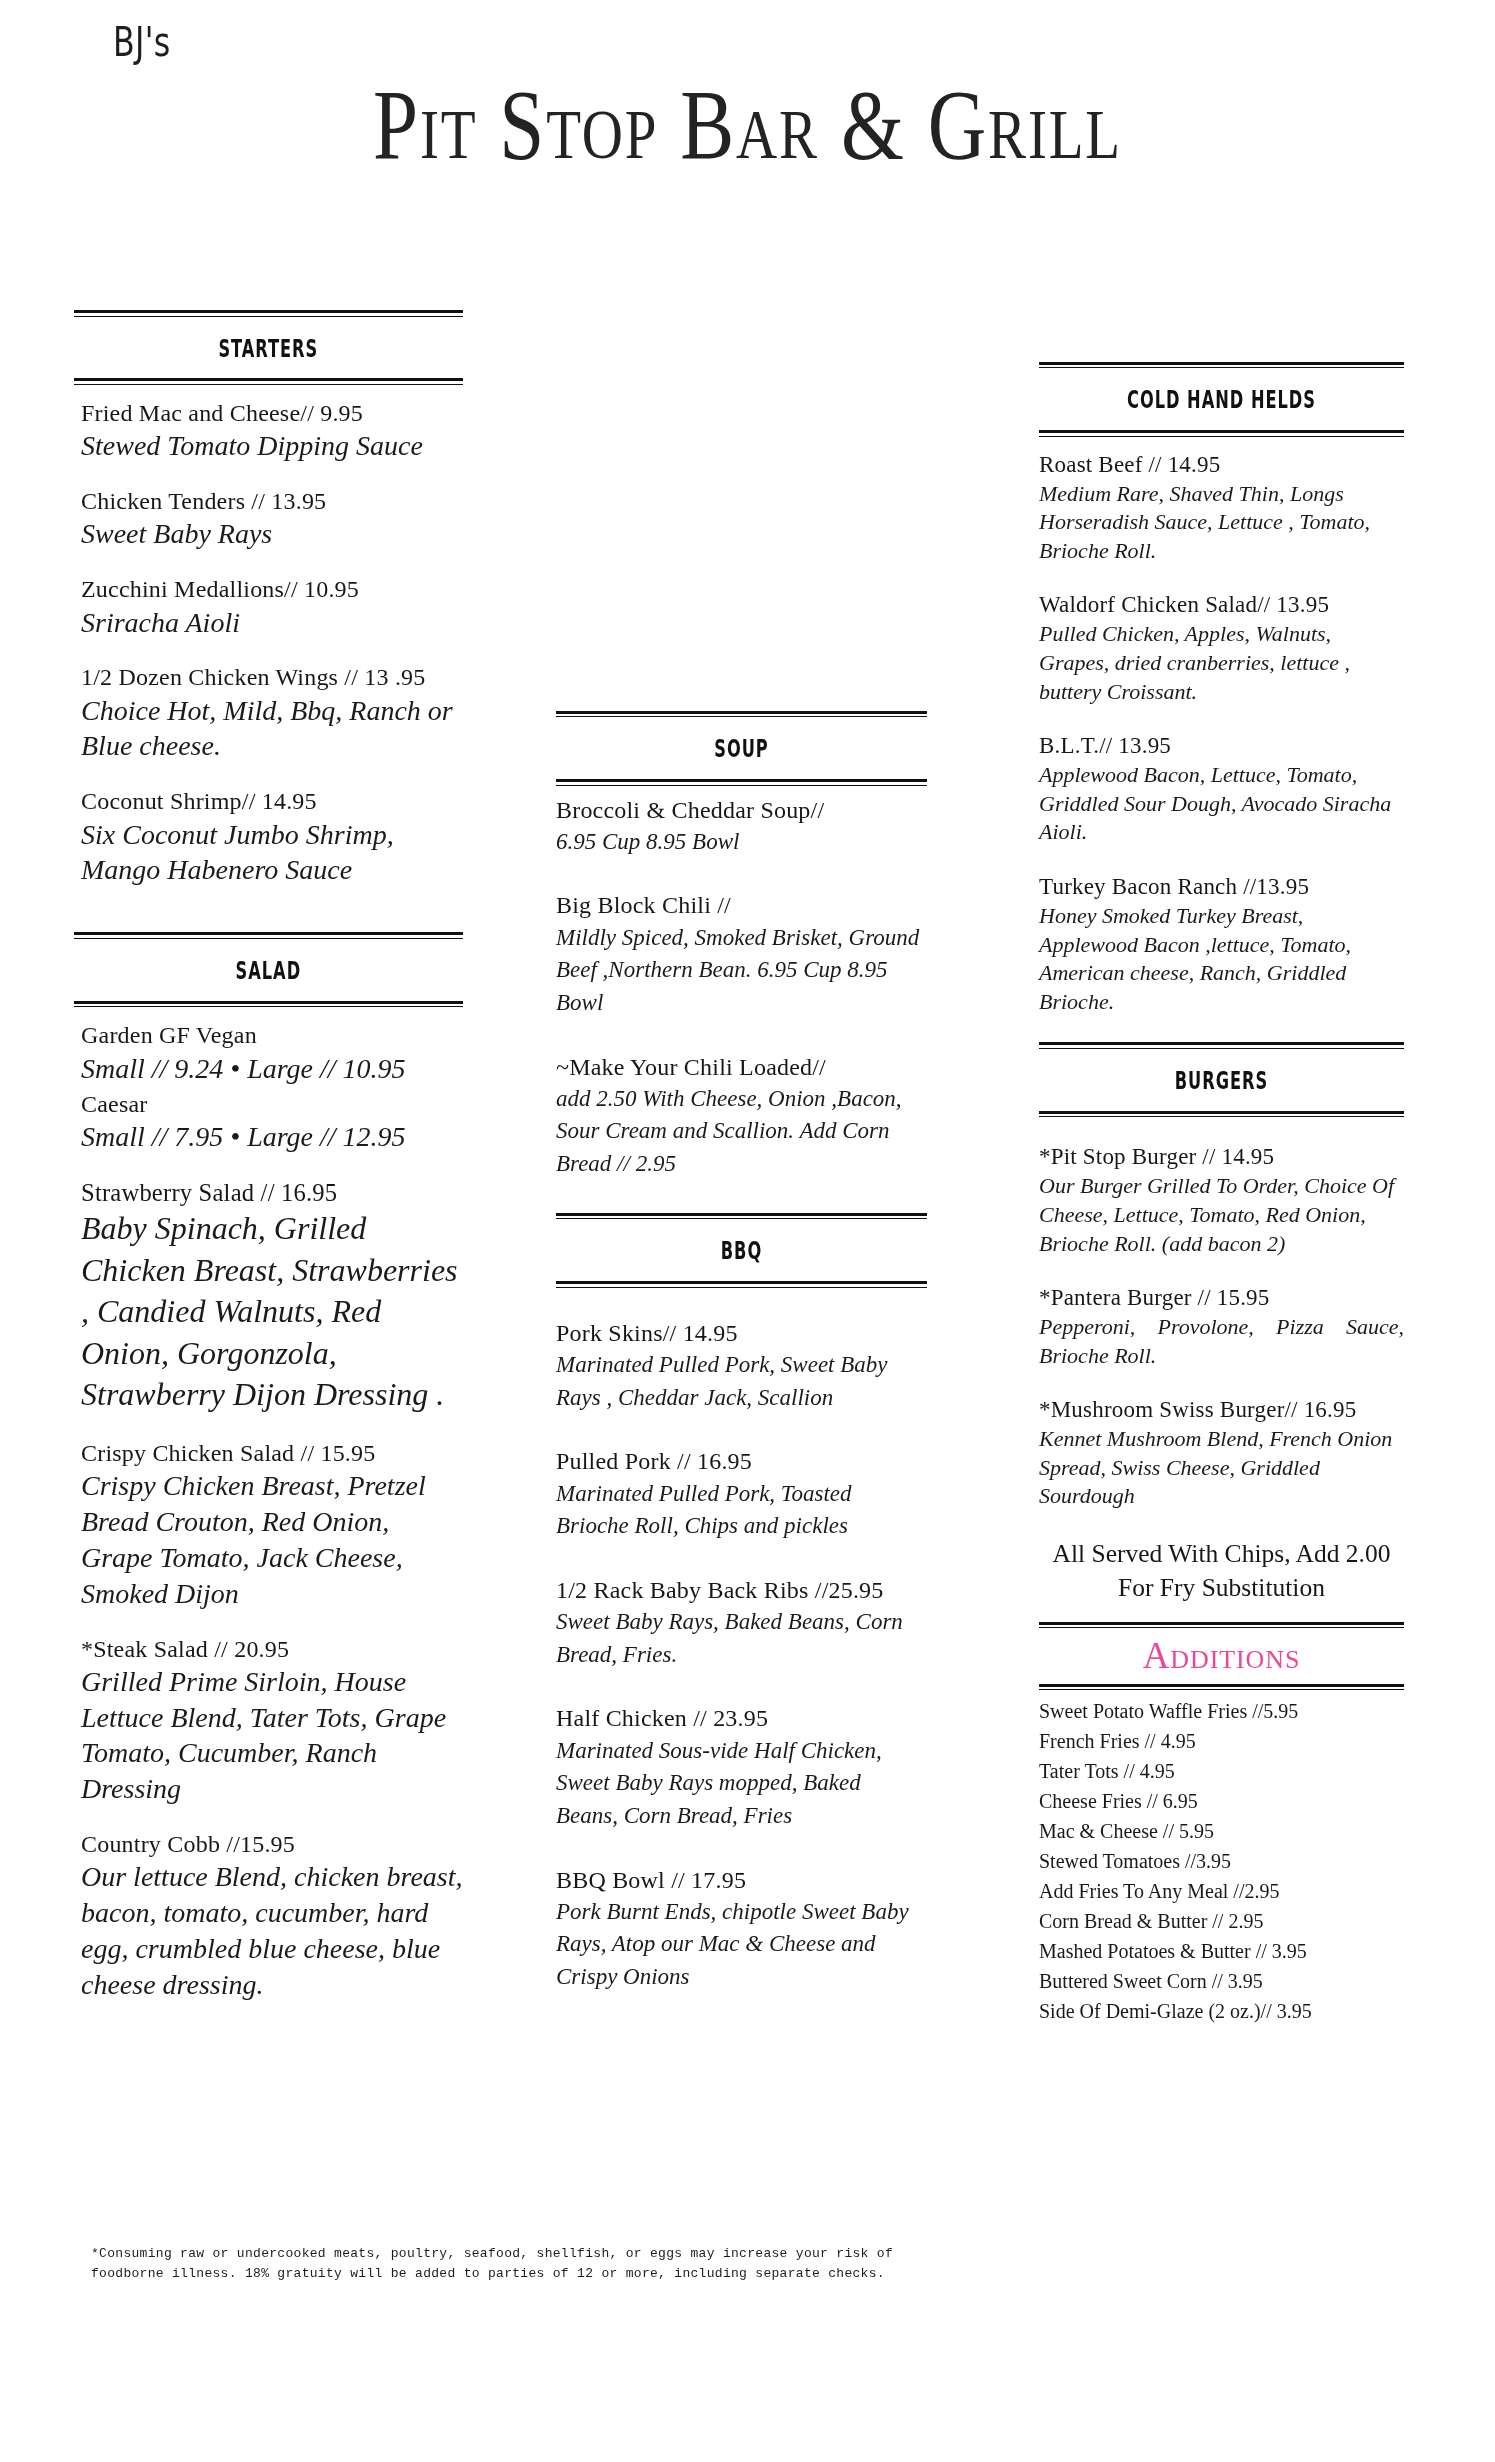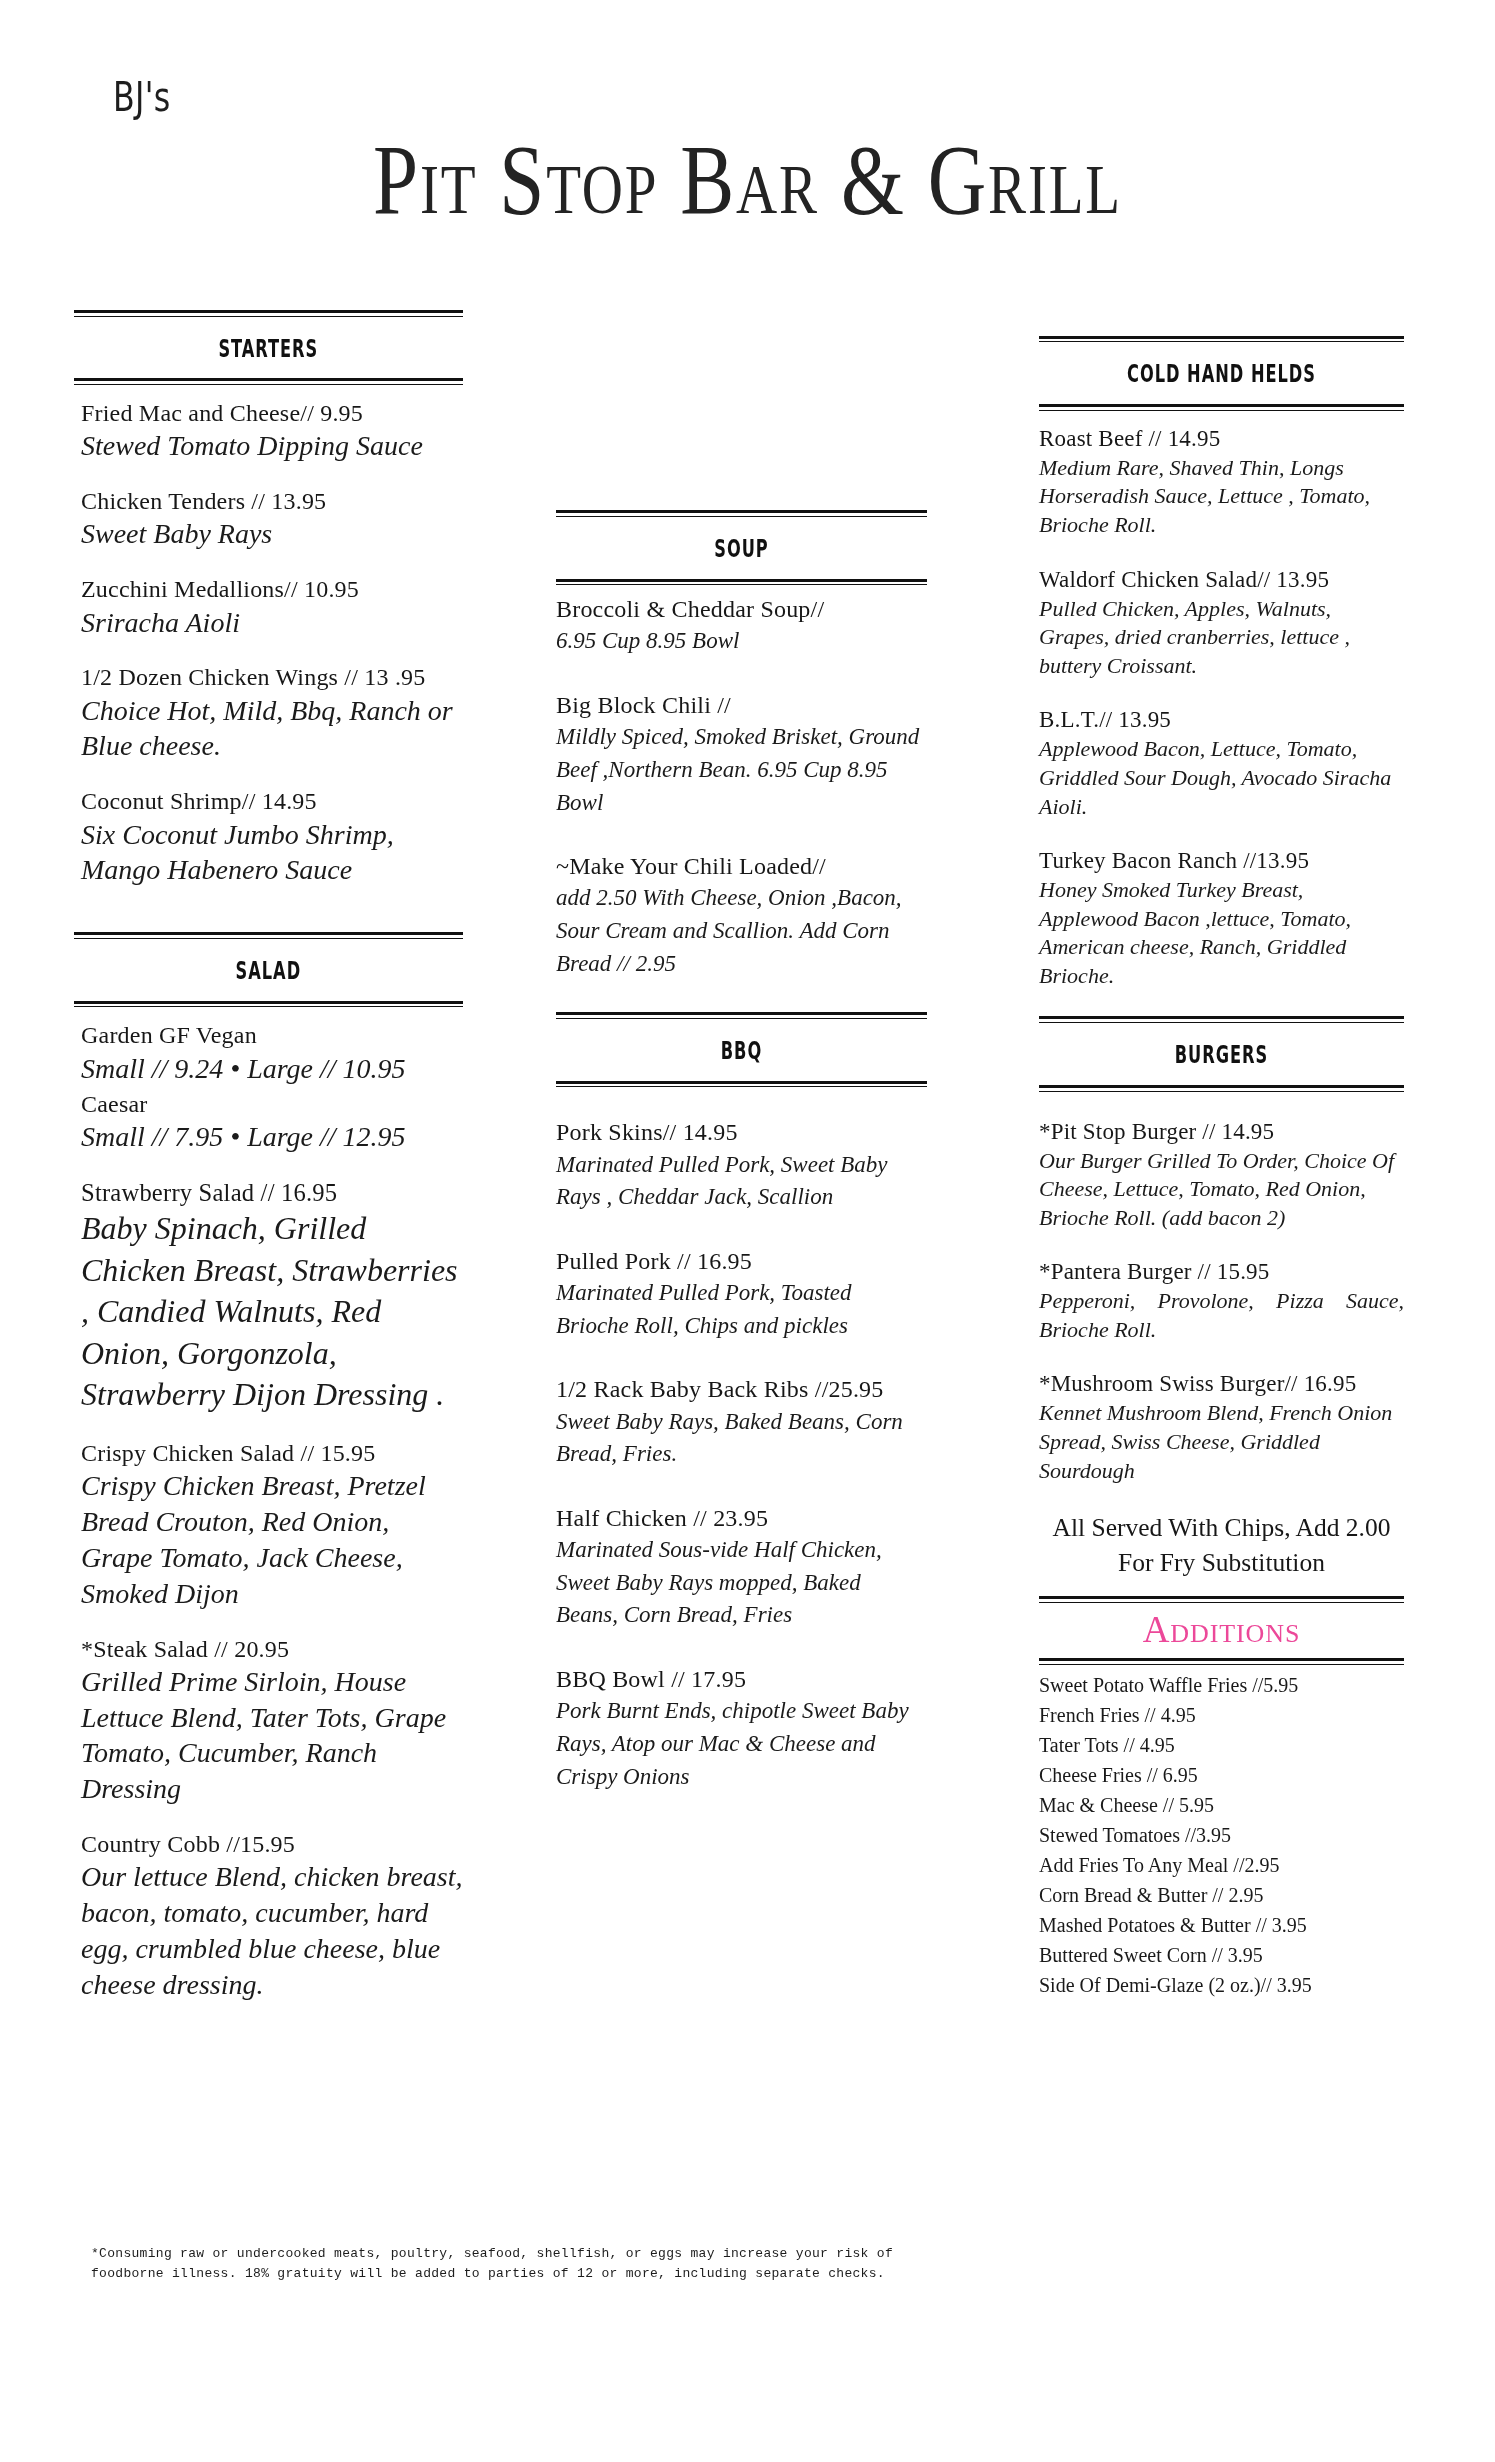--- a/index.html
+++ b/index.html
@@ -7,21 +7,21 @@
     width:1495px;height:2462px;
     background:#ffffff;
     font-family:"Liberation Serif", serif;
     color:#1a1a1a;
     -webkit-font-smoothing:antialiased;
     overflow:hidden;
   }
   .page{position:relative;width:1495px;height:2462px;box-sizing:border-box;}
 
   
-  .masthead{padding-top:77px;}
+  .masthead{padding-top:22px;}
   .brand{
     font-family:"Liberation Sans Narrow","DejaVu Sans Condensed","Liberation Sans",sans-serif;
     font-size:40px;font-weight:400;letter-spacing:0.4px;
     margin-left:113px;color:#1e1e1e;line-height:1;
     transform:scaleX(.88);transform-origin:left center;
   }
   .title{
     text-align:center;
     font-family:"Liberation Serif","DejaVu Serif",serif;
     font-weight:400;
@@ -32,21 +32,21 @@
     margin-top:10.6px;
     line-height:1.08;
     transform:scaleY(1.22);
     transform-origin:center top;
   }
 
   
   .columns{
     position:absolute;top:310px;left:0;width:1495px;
     display:flex;
-    align-items:center;
+    align-items:flex-end;
   }
   .col{box-sizing:border-box;}
   .col-1{width:475px;padding-left:74px;padding-right:12.3px;}
   .col-2{width:466px;padding-left:81px;padding-right:14px;}
   .col-3{width:554px;padding-left:98px;padding-right:91px;}
 
   
   .sec{margin:0;}
   .rule{border-top:3.5px solid #111;border-bottom:1.8px solid #111;height:2.6px;}
   .sec-head{

